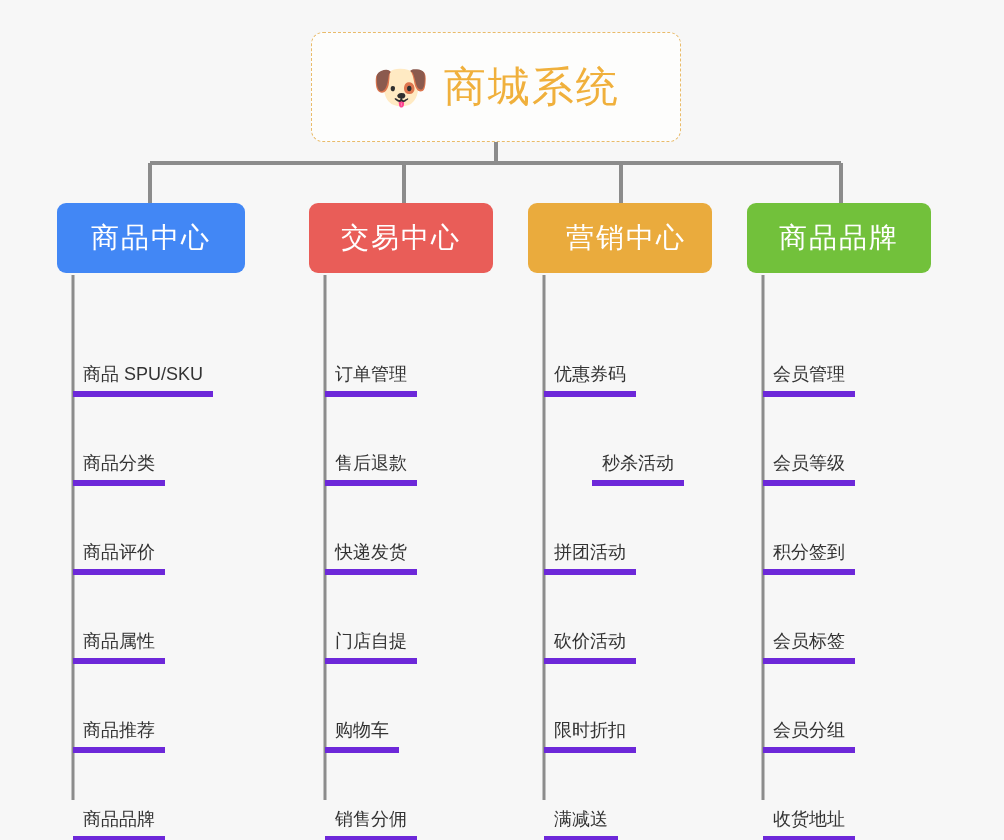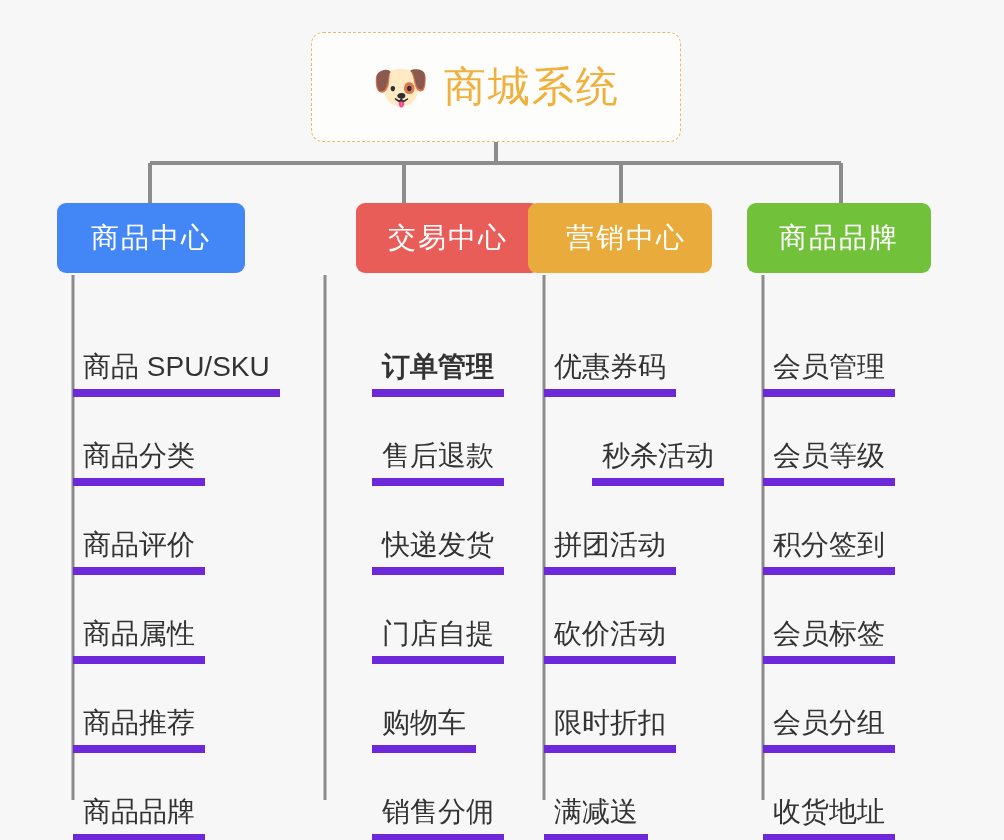--- a/index.html
+++ b/index.html
@@ -52,25 +52,25 @@
   }
   .leaves{position:relative;margin-top:0;}
   .leaf{
     position:absolute;
     height:52px;
     display:flex;align-items:flex-end;
     box-sizing:border-box;
   }
   .leaf .label{
     display:inline-block;
-    font-size:28px;
+    font-size:18px;
     color:#333333;
     white-space:nowrap;
     padding:0 10px 6px 10px;
-    border-bottom:8px solid #6d28d9;
+    border-bottom:6px solid #6d28d9;
     line-height:1.15;
   }
 </style>
 </head>
 <body>
 
 <div id="canvas">
 
   <svg id="connectors" viewBox="0 0 1004 840" xmlns="http://www.w3.org/2000/svg">
 
@@ -113,26 +113,26 @@
       </div>
       <div class="leaf" style="left:16px;top:428px;">
         <span class="label">商品推荐</span>
       </div>
       <div class="leaf" style="left:16px;top:517px;">
         <span class="label">商品品牌</span>
       </div>
     </div>
   </div>
 
-  <div class="column" style="left:309px;width:184px;margin-left:47px;">
+  <div class="column" style="left:309px;width:184px;">
     <div class="cat-box" style="background:#e95d58;width:184px;">
       <span>交易中心</span>
     </div>
     <div class="leaves">
-      <div class="leaf" style="left:16px;top:72px;font-weight:bold;">
+      <div class="leaf" style="left:16px;top:72px;">
         <span class="label">订单管理</span>
       </div>
       <div class="leaf" style="left:16px;top:161px;">
         <span class="label">售后退款</span>
       </div>
       <div class="leaf" style="left:16px;top:250px;">
         <span class="label">快递发货</span>
       </div>
       <div class="leaf" style="left:16px;top:339px;">
         <span class="label">门店自提</span>

